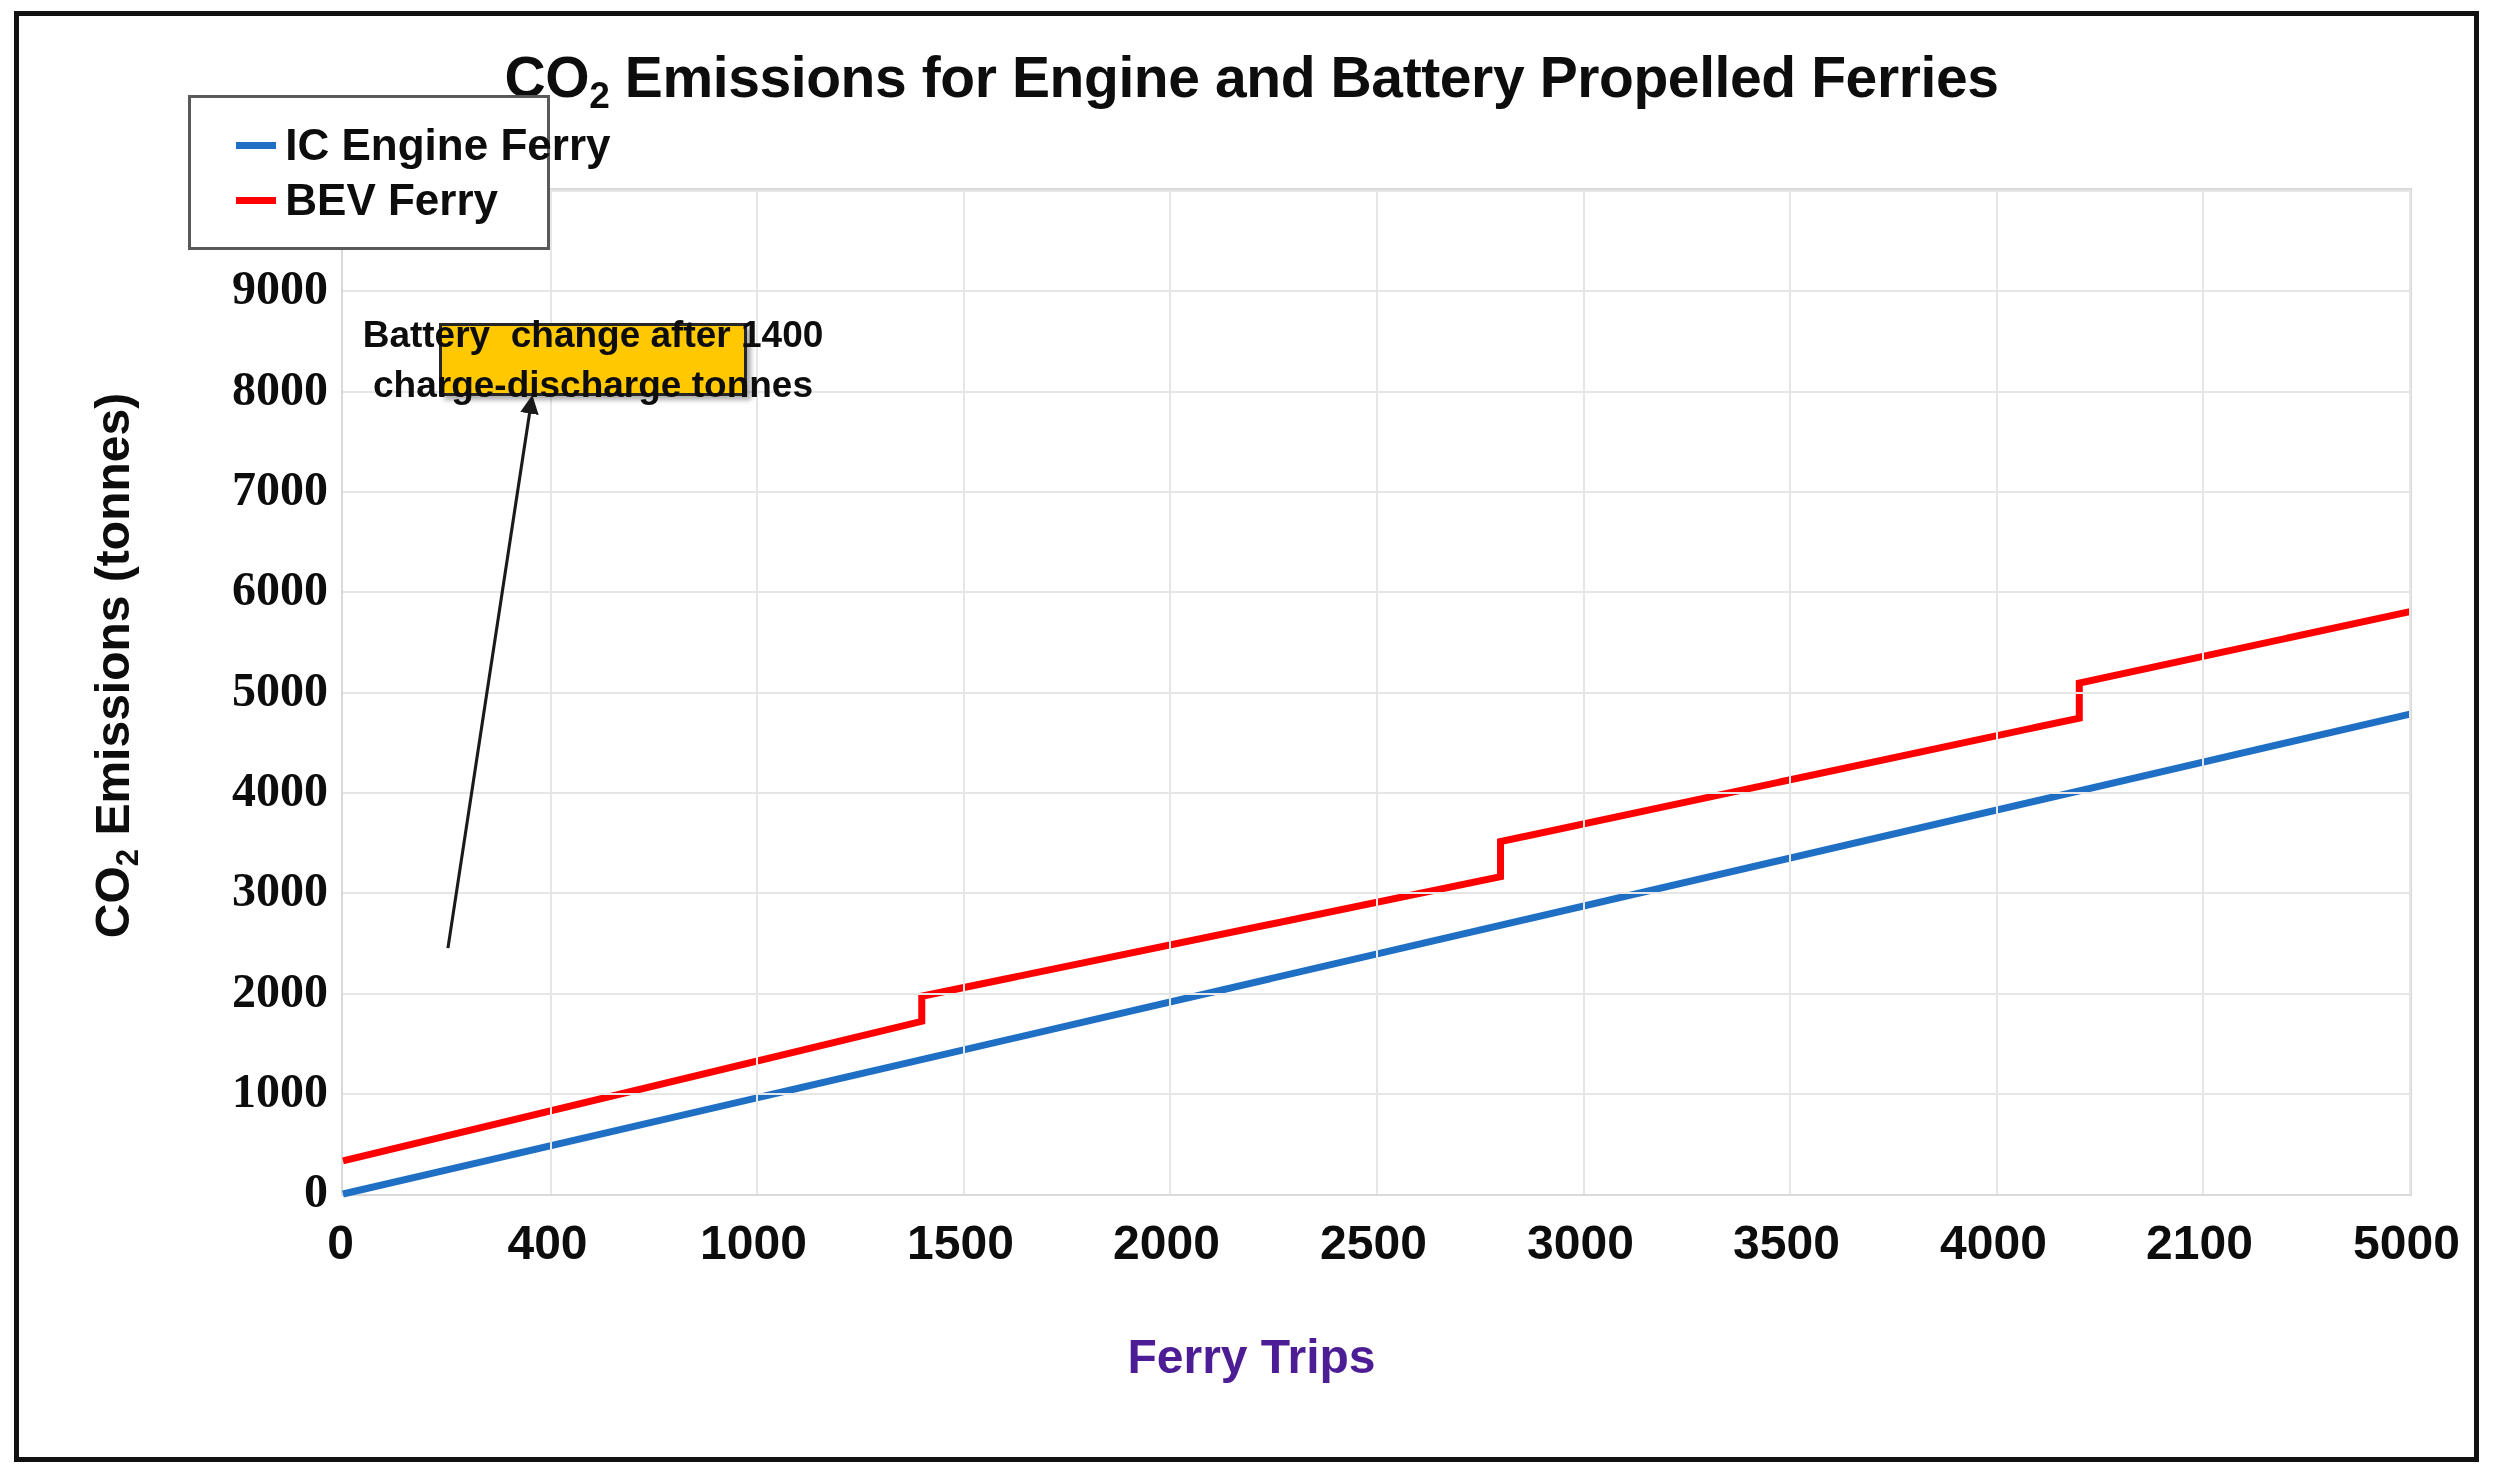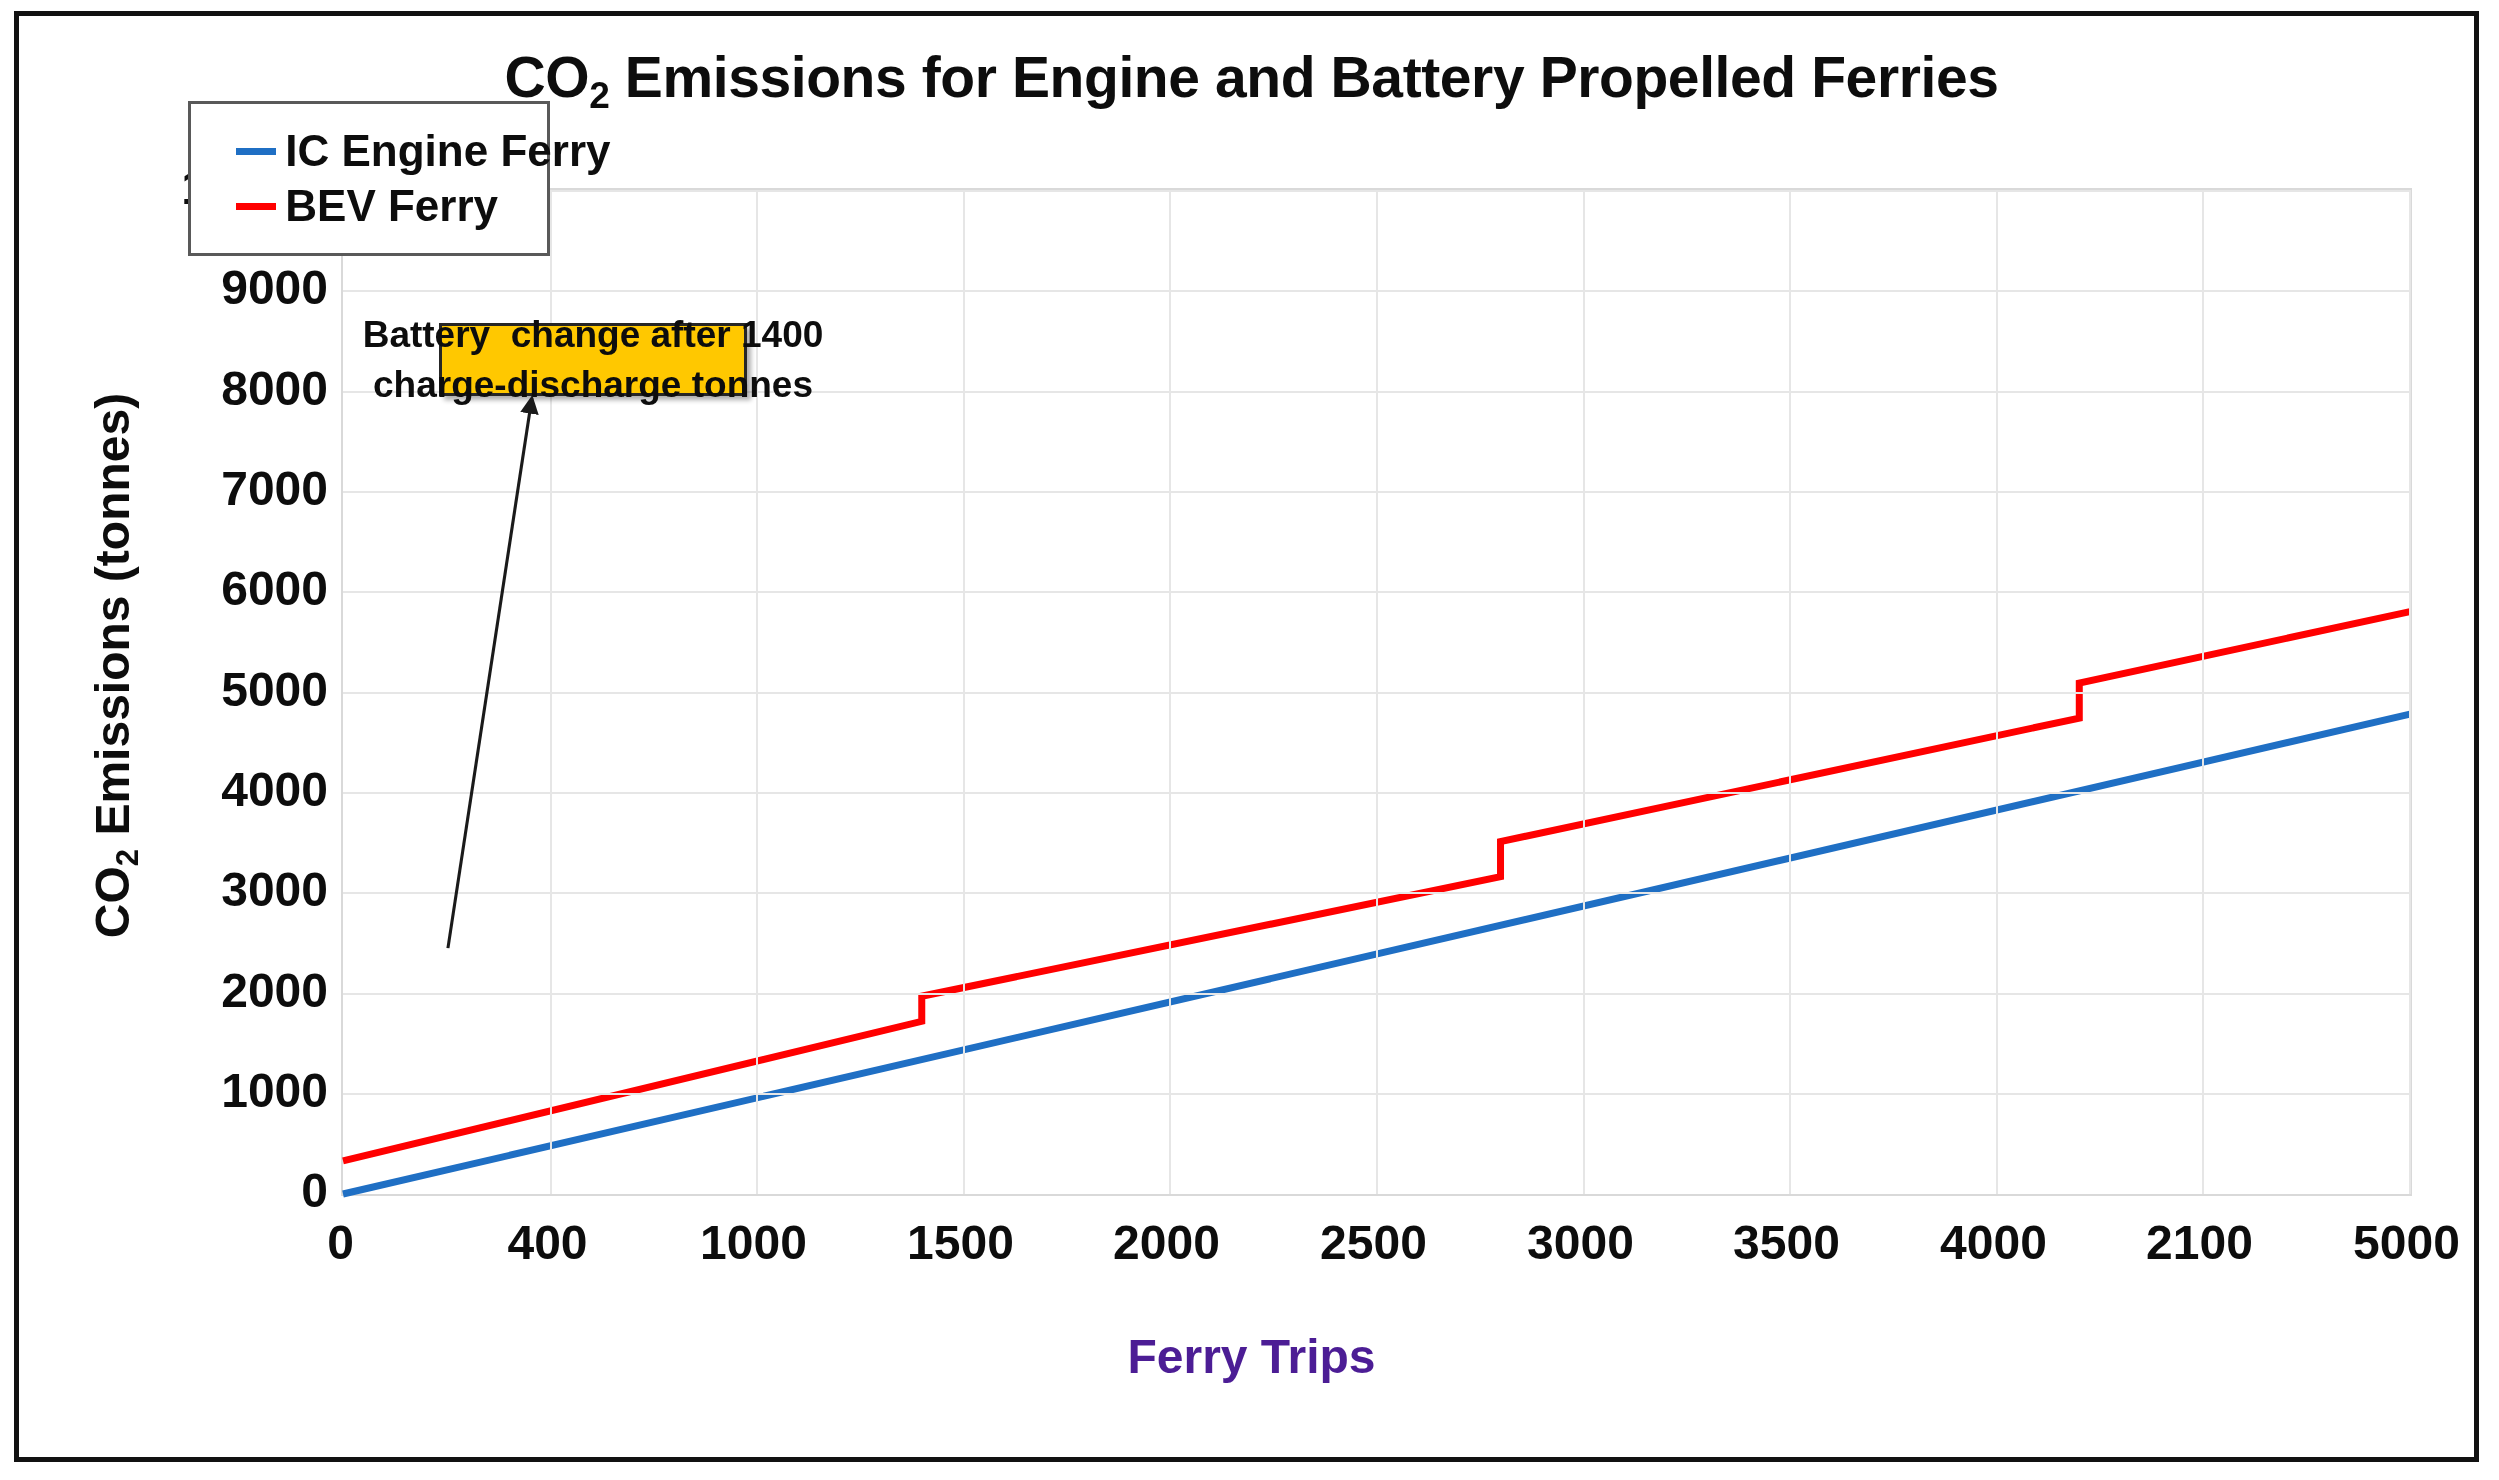--- a/index.html
+++ b/index.html
@@ -116,20 +116,21 @@
   .y-tick {
     position: absolute;
     right: 0;
     width: 249px;
     text-align: right;
     font-size: 48px;
     font-weight: bold;
     color: #0d0d0d;
     transform: translateY(-50%);
     line-height: 1;
+    font-family: Liberation Serif, serif;
   }
   #y-ticks {
     position: absolute;
     left: 45px;
     top: 172px;
     width: 264px;
     height: 1008px;
   }
   
   #x-ticks {
@@ -147,21 +148,21 @@
     text-align: center;
     font-size: 48px;
     font-weight: bold;
     color: #0d0d0d;
     line-height: 1;
   }
   
   #legend {
     position: absolute;
     left: 169px;
-    top: 85px;
+    top: 79px;
     width: 362px;
     height: 155px;
     border: 3.1px solid #595959;
     background: #ffffff;
     box-sizing: border-box;
     display: flex;
     flex-direction: column;
     justify-content: space-evenly;
     padding: 14px 0 14px 0;
   }

